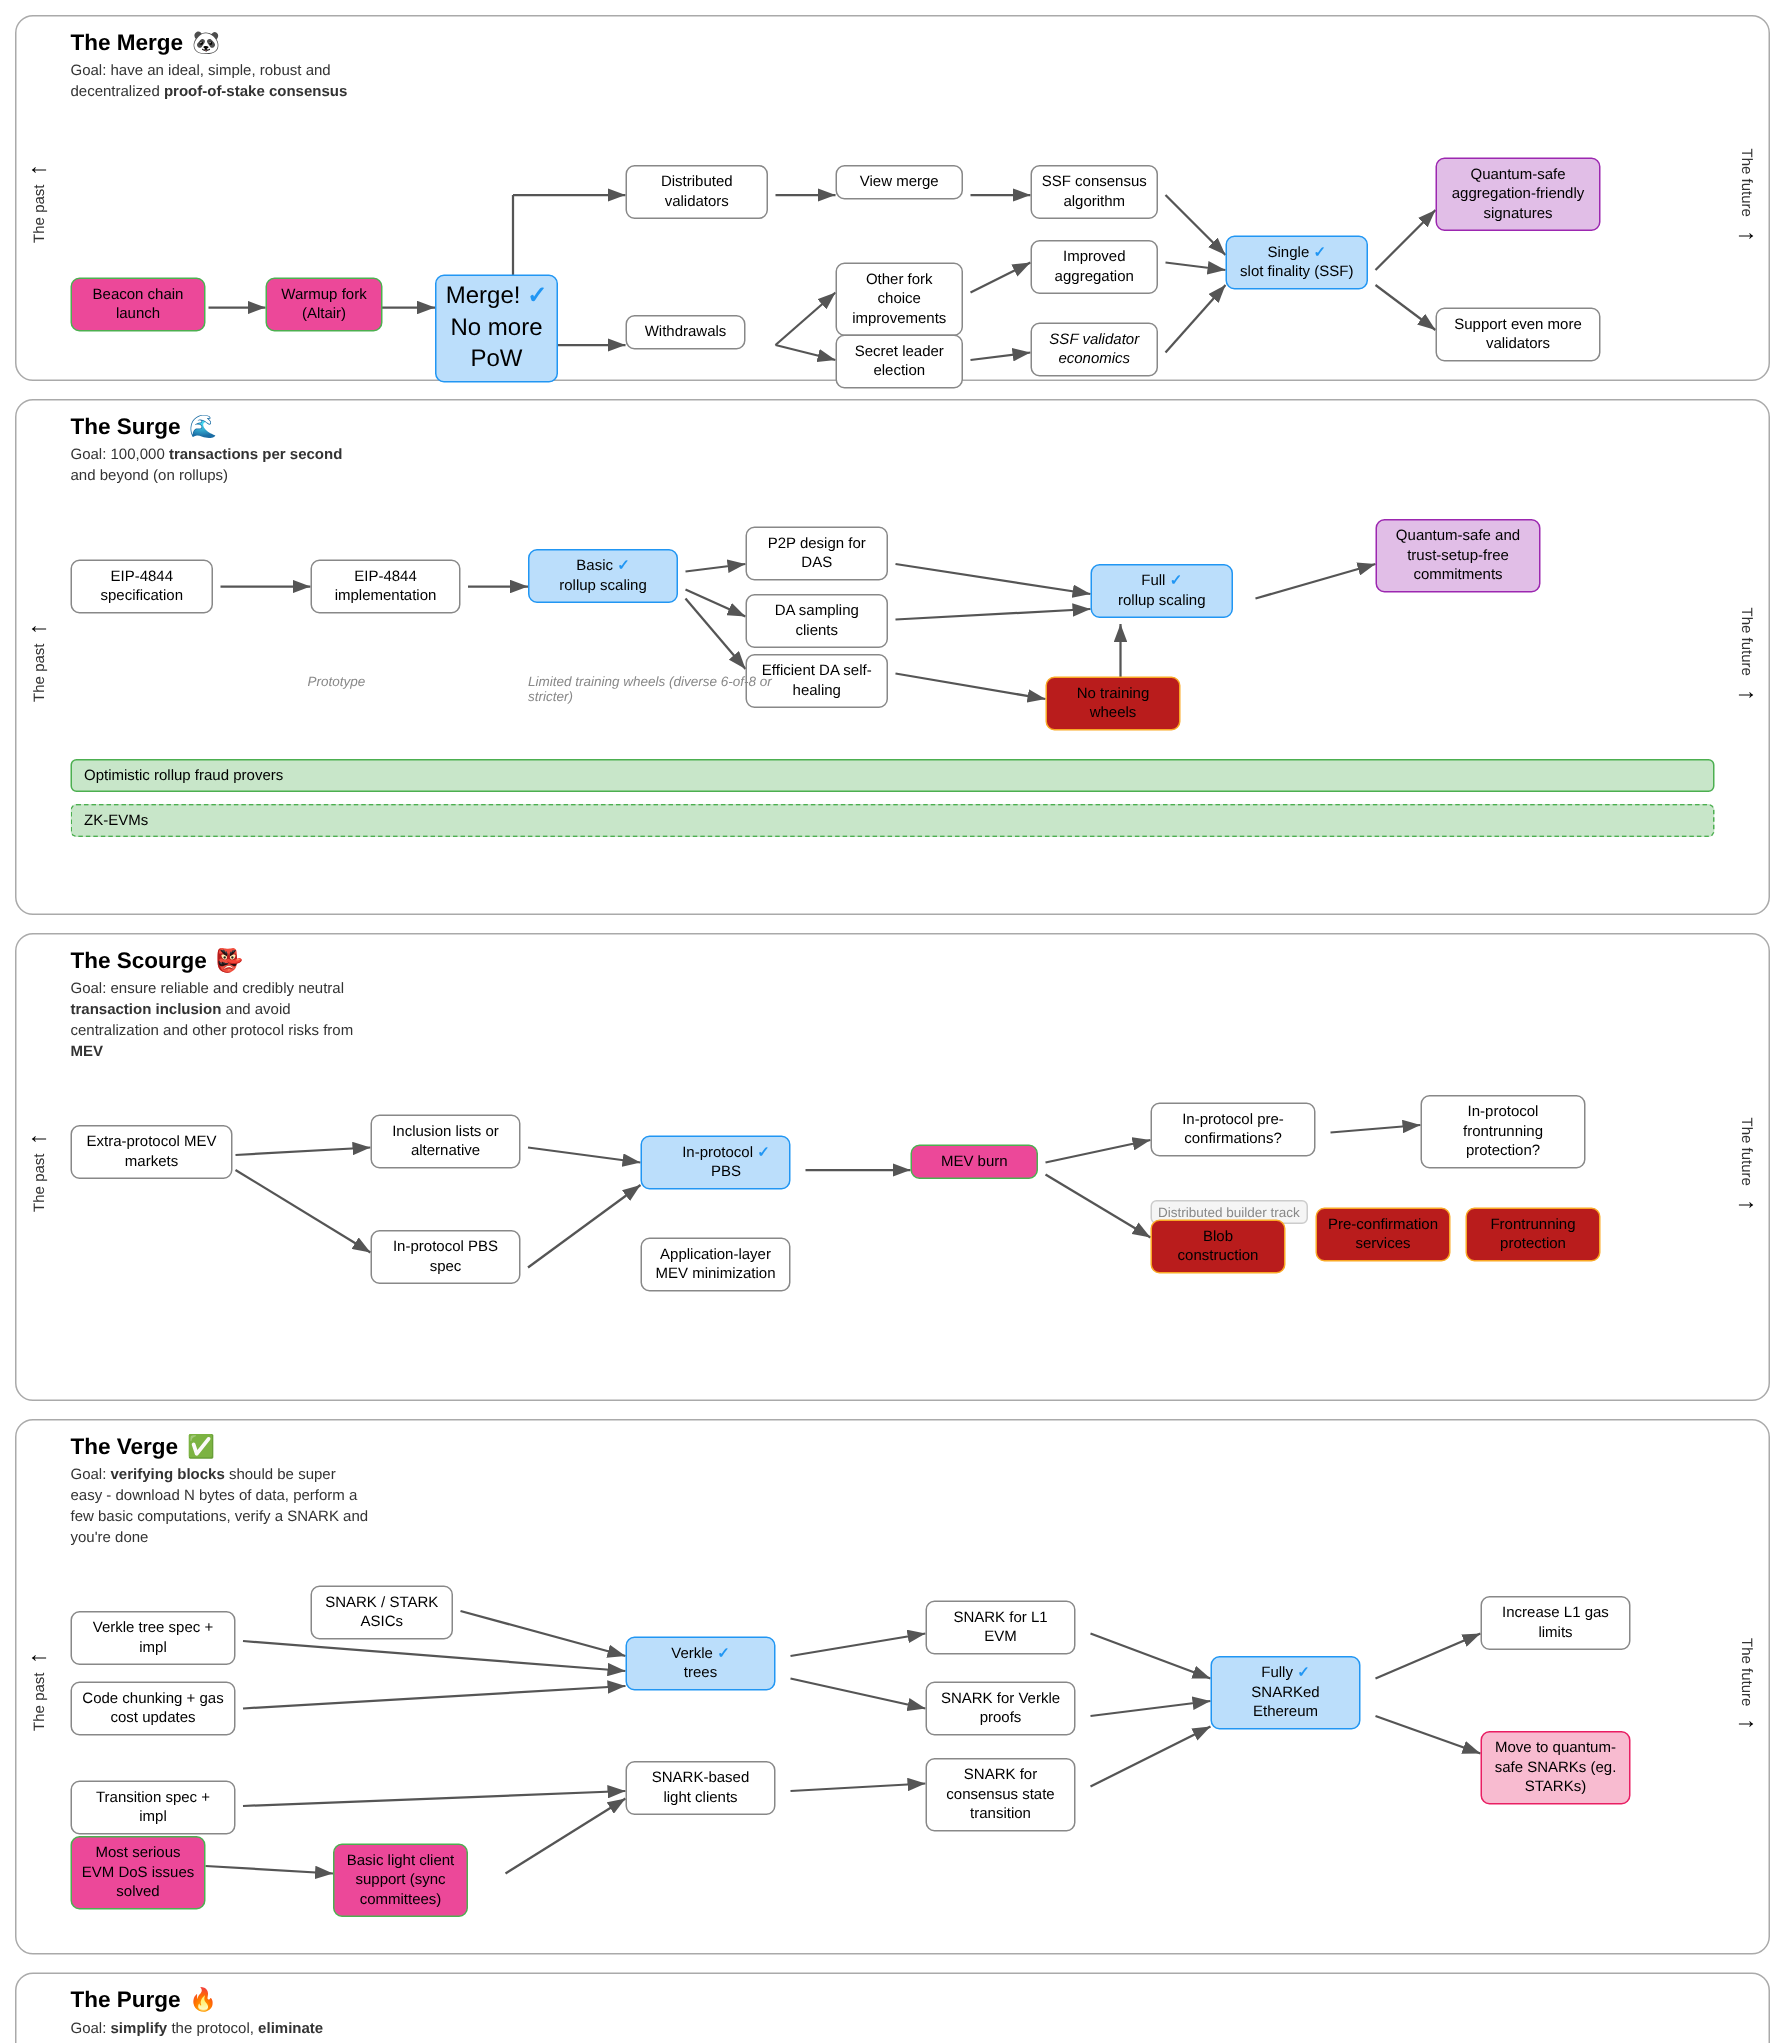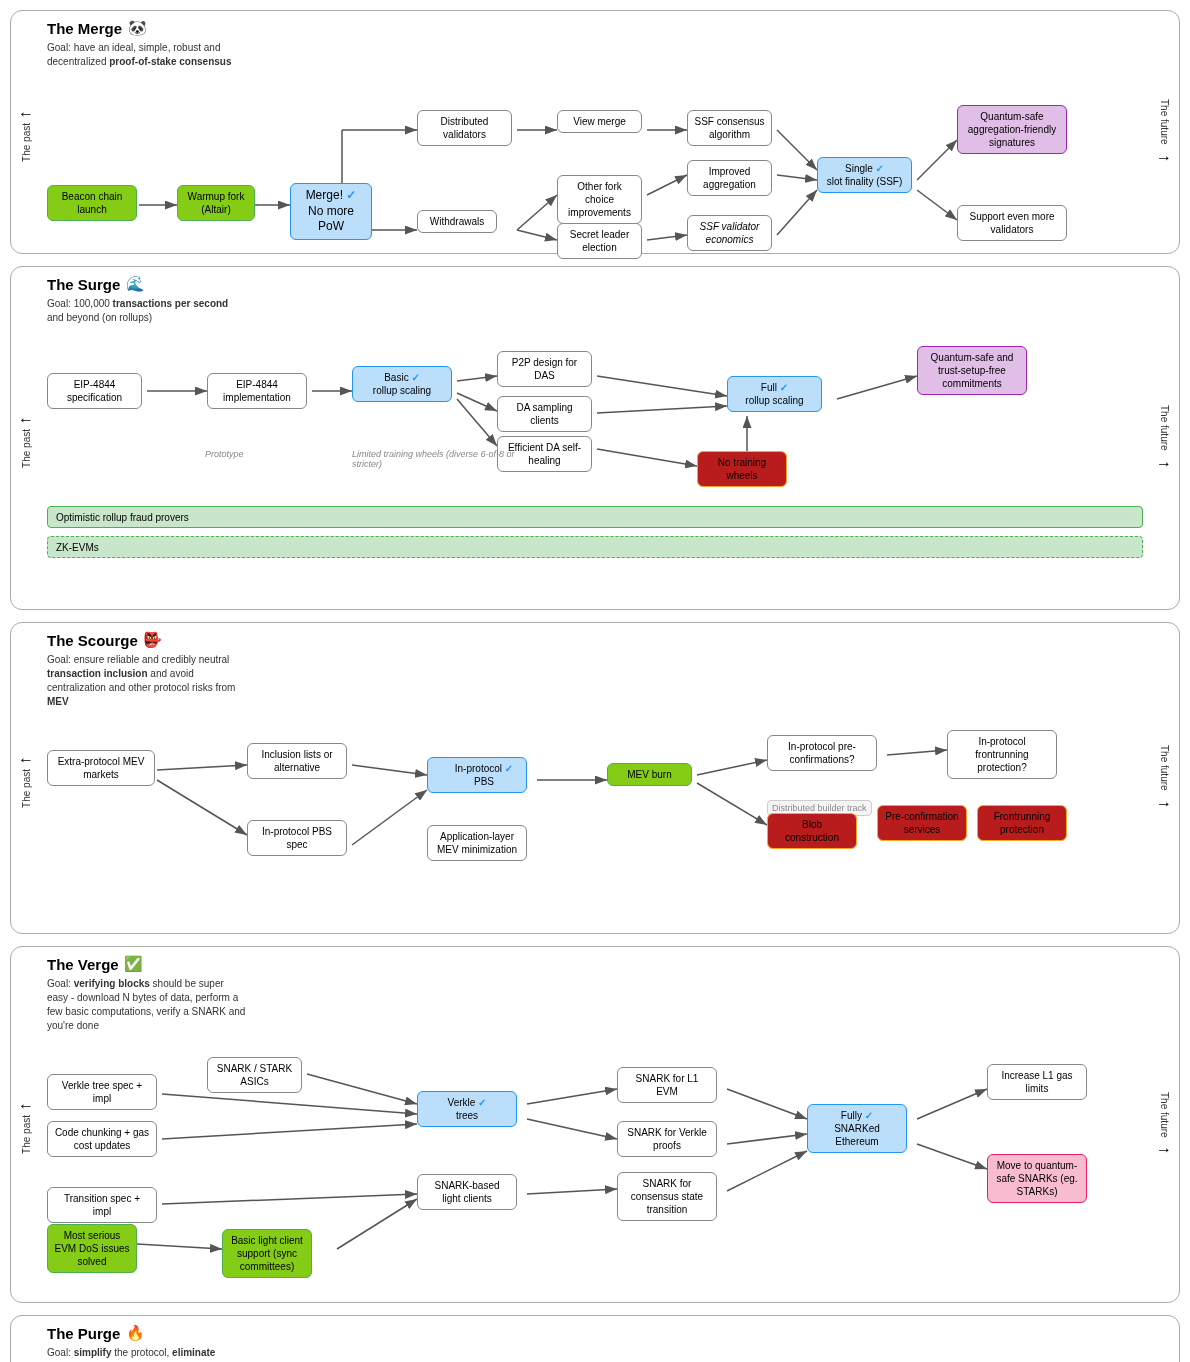--- a/index.html
+++ b/index.html
@@ -35,21 +35,21 @@
       border-radius: 6px;
       padding: 4px 6px;
       text-align: center;
       font-size: 10px;
       line-height: 1.3;
       border: 1.5px solid #888;
       background: #fff;
     }
 
     .node-green {
-      background: #84cc16;
+      background: #ec4899;
       border-color: #4caf50;
     }
 
     .node-blue {
       background: #bbdefb;
       border-color: #2196f3;
     }
 
     .node-yellow {
       background: #b91c1c;
@@ -187,21 +187,21 @@
 
         <line x1="730" y1="160" x2="770" y2="115" stroke="#555" stroke-width="1.5" marker-end="url(#arrowhead)"></line>
 
         <line x1="870" y1="105" x2="910" y2="65" stroke="#555" stroke-width="1.5" marker-end="url(#arrowhead)"></line>
 
         <line x1="870" y1="115" x2="910" y2="145" stroke="#555" stroke-width="1.5" marker-end="url(#arrowhead)"></line>
       </svg>
 
       <div class="node node-green" style="left:0;top:110px;width:90px;">Beacon chain launch</div>
       <div class="node node-green" style="left:130px;top:110px;width:78px;">Warmup fork (Altair)</div>
-      <div class="node node-blue" style="left:243px;top:108px;width:82px;font-size:12px;">Merge! <span class="check">✓</span><br>No more PoW</div>
+      <div class="node node-blue" style="left:243px;top:108px;width:82px;font-size:16px;">Merge! <span class="check">✓</span><br>No more PoW</div>
       <div class="node node-white" style="left:370px;top:35px;width:95px;">Distributed validators</div>
       <div class="node node-white" style="left:370px;top:135px;width:80px;">Withdrawals</div>
       <div class="node node-white" style="left:510px;top:35px;width:85px;">View merge</div>
       <div class="node node-white" style="left:510px;top:100px;width:85px;">Other fork choice improvements</div>
       <div class="node node-white" style="left:510px;top:148px;width:85px;">Secret leader election</div>
       <div class="node node-white" style="left:640px;top:35px;width:85px;">SSF consensus algorithm</div>
       <div class="node node-white" style="left:640px;top:85px;width:85px;">Improved aggregation</div>
       <div class="node node-white" style="left:640px;top:140px;width:85px;font-style:italic;">SSF validator economics</div>
       <div class="node node-blue" style="left:770px;top:82px;width:95px;">Single <span class="check">✓</span><br>slot finality (SSF)</div>
       <div class="node node-purple" style="left:910px;top:30px;width:110px;">Quantum-safe aggregation-friendly signatures</div>

